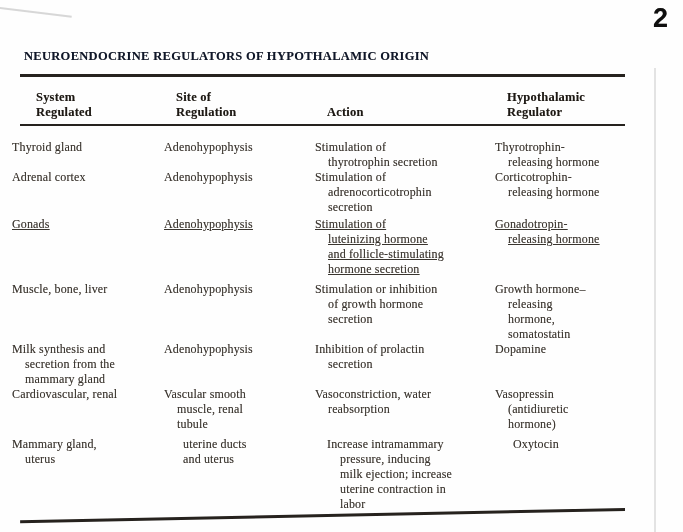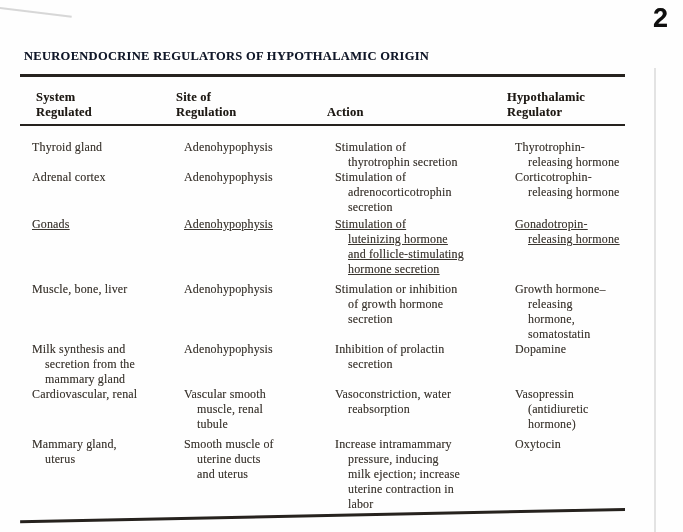--- a/index.html
+++ b/index.html
@@ -58,29 +58,28 @@
     font-weight: bold;
     font-size: 12.5px;
     color: #1d1914;
   }
   .header-cell-system { padding-left: 12px; }
   .tbody {
     position: absolute;
     left: 12px;
     top: 140px;
     width: 613px;
-    margin-left: 20px;
   }
   .row {
     display: grid;
     grid-template-columns: 152px 151px 180px 1fr;
   }
   .row:nth-child(3) { margin-top: 2px; text-decoration: underline; }
   .row:nth-child(4) { margin-top: 5px; }
-  .row:nth-child(7) { margin-top: 5px; }
+  .row:nth-child(7) { margin-top: 5px; gap: 6px; }
   .line {
     white-space: nowrap;
     line-height: 15px;
     font-size: 12px;
     letter-spacing: 0.15px;
   }
   .header-row .line { font-size: 12.5px; line-height: 15px; letter-spacing: 0.2px; }
   .line.cont { padding-left: 13px; }
   .edge-line {
     position: absolute;
@@ -241,21 +240,20 @@
           <div class="line cont">(antidiuretic</div>
           <div class="line cont">hormone)</div>
         </div>
       </div>
       <div class="row">
         <div class="cell cell-system">
           <div class="line">Mammary gland,</div>
           <div class="line cont">uterus</div>
         </div>
         <div class="cell cell-site">
-          <div class="line">Smooth muscle of</div>
           <div class="line cont">uterine ducts</div>
           <div class="line cont">and uterus</div>
         </div>
         <div class="cell cell-action">
           <div class="line">Increase intramammary</div>
           <div class="line cont">pressure, inducing</div>
           <div class="line cont">milk ejection; increase</div>
           <div class="line cont">uterine contraction in</div>
           <div class="line cont">labor</div>
         </div>

